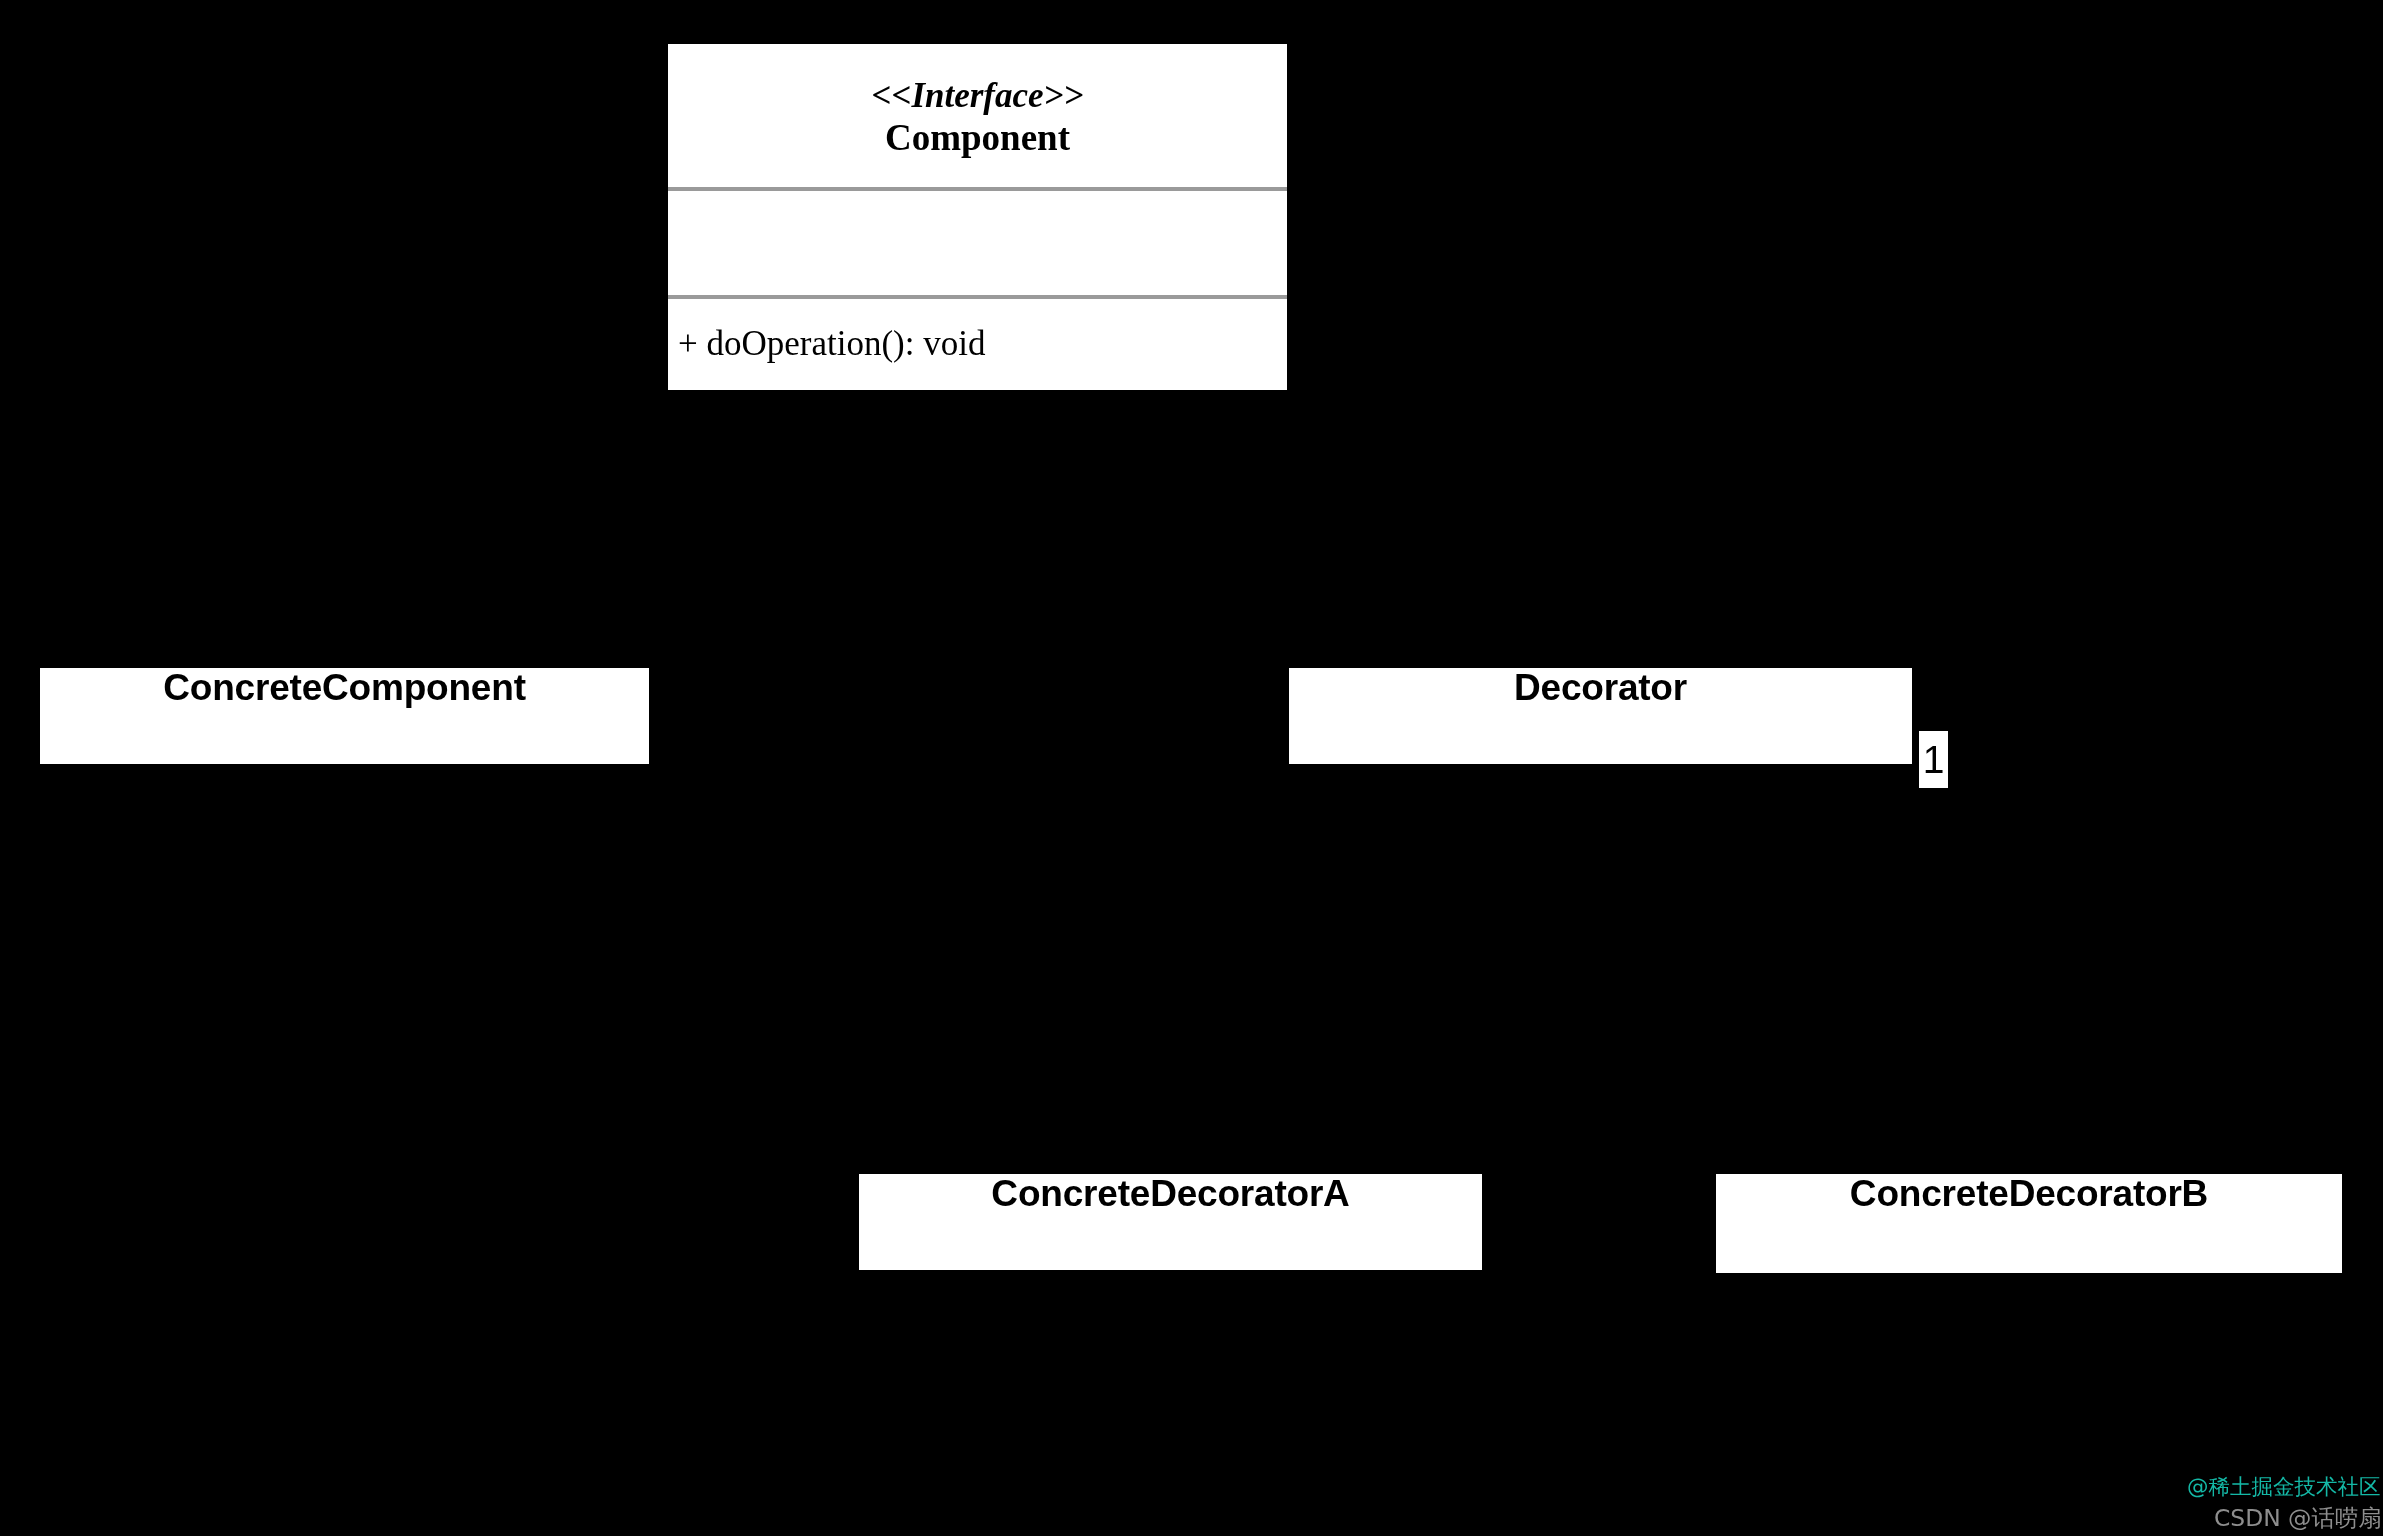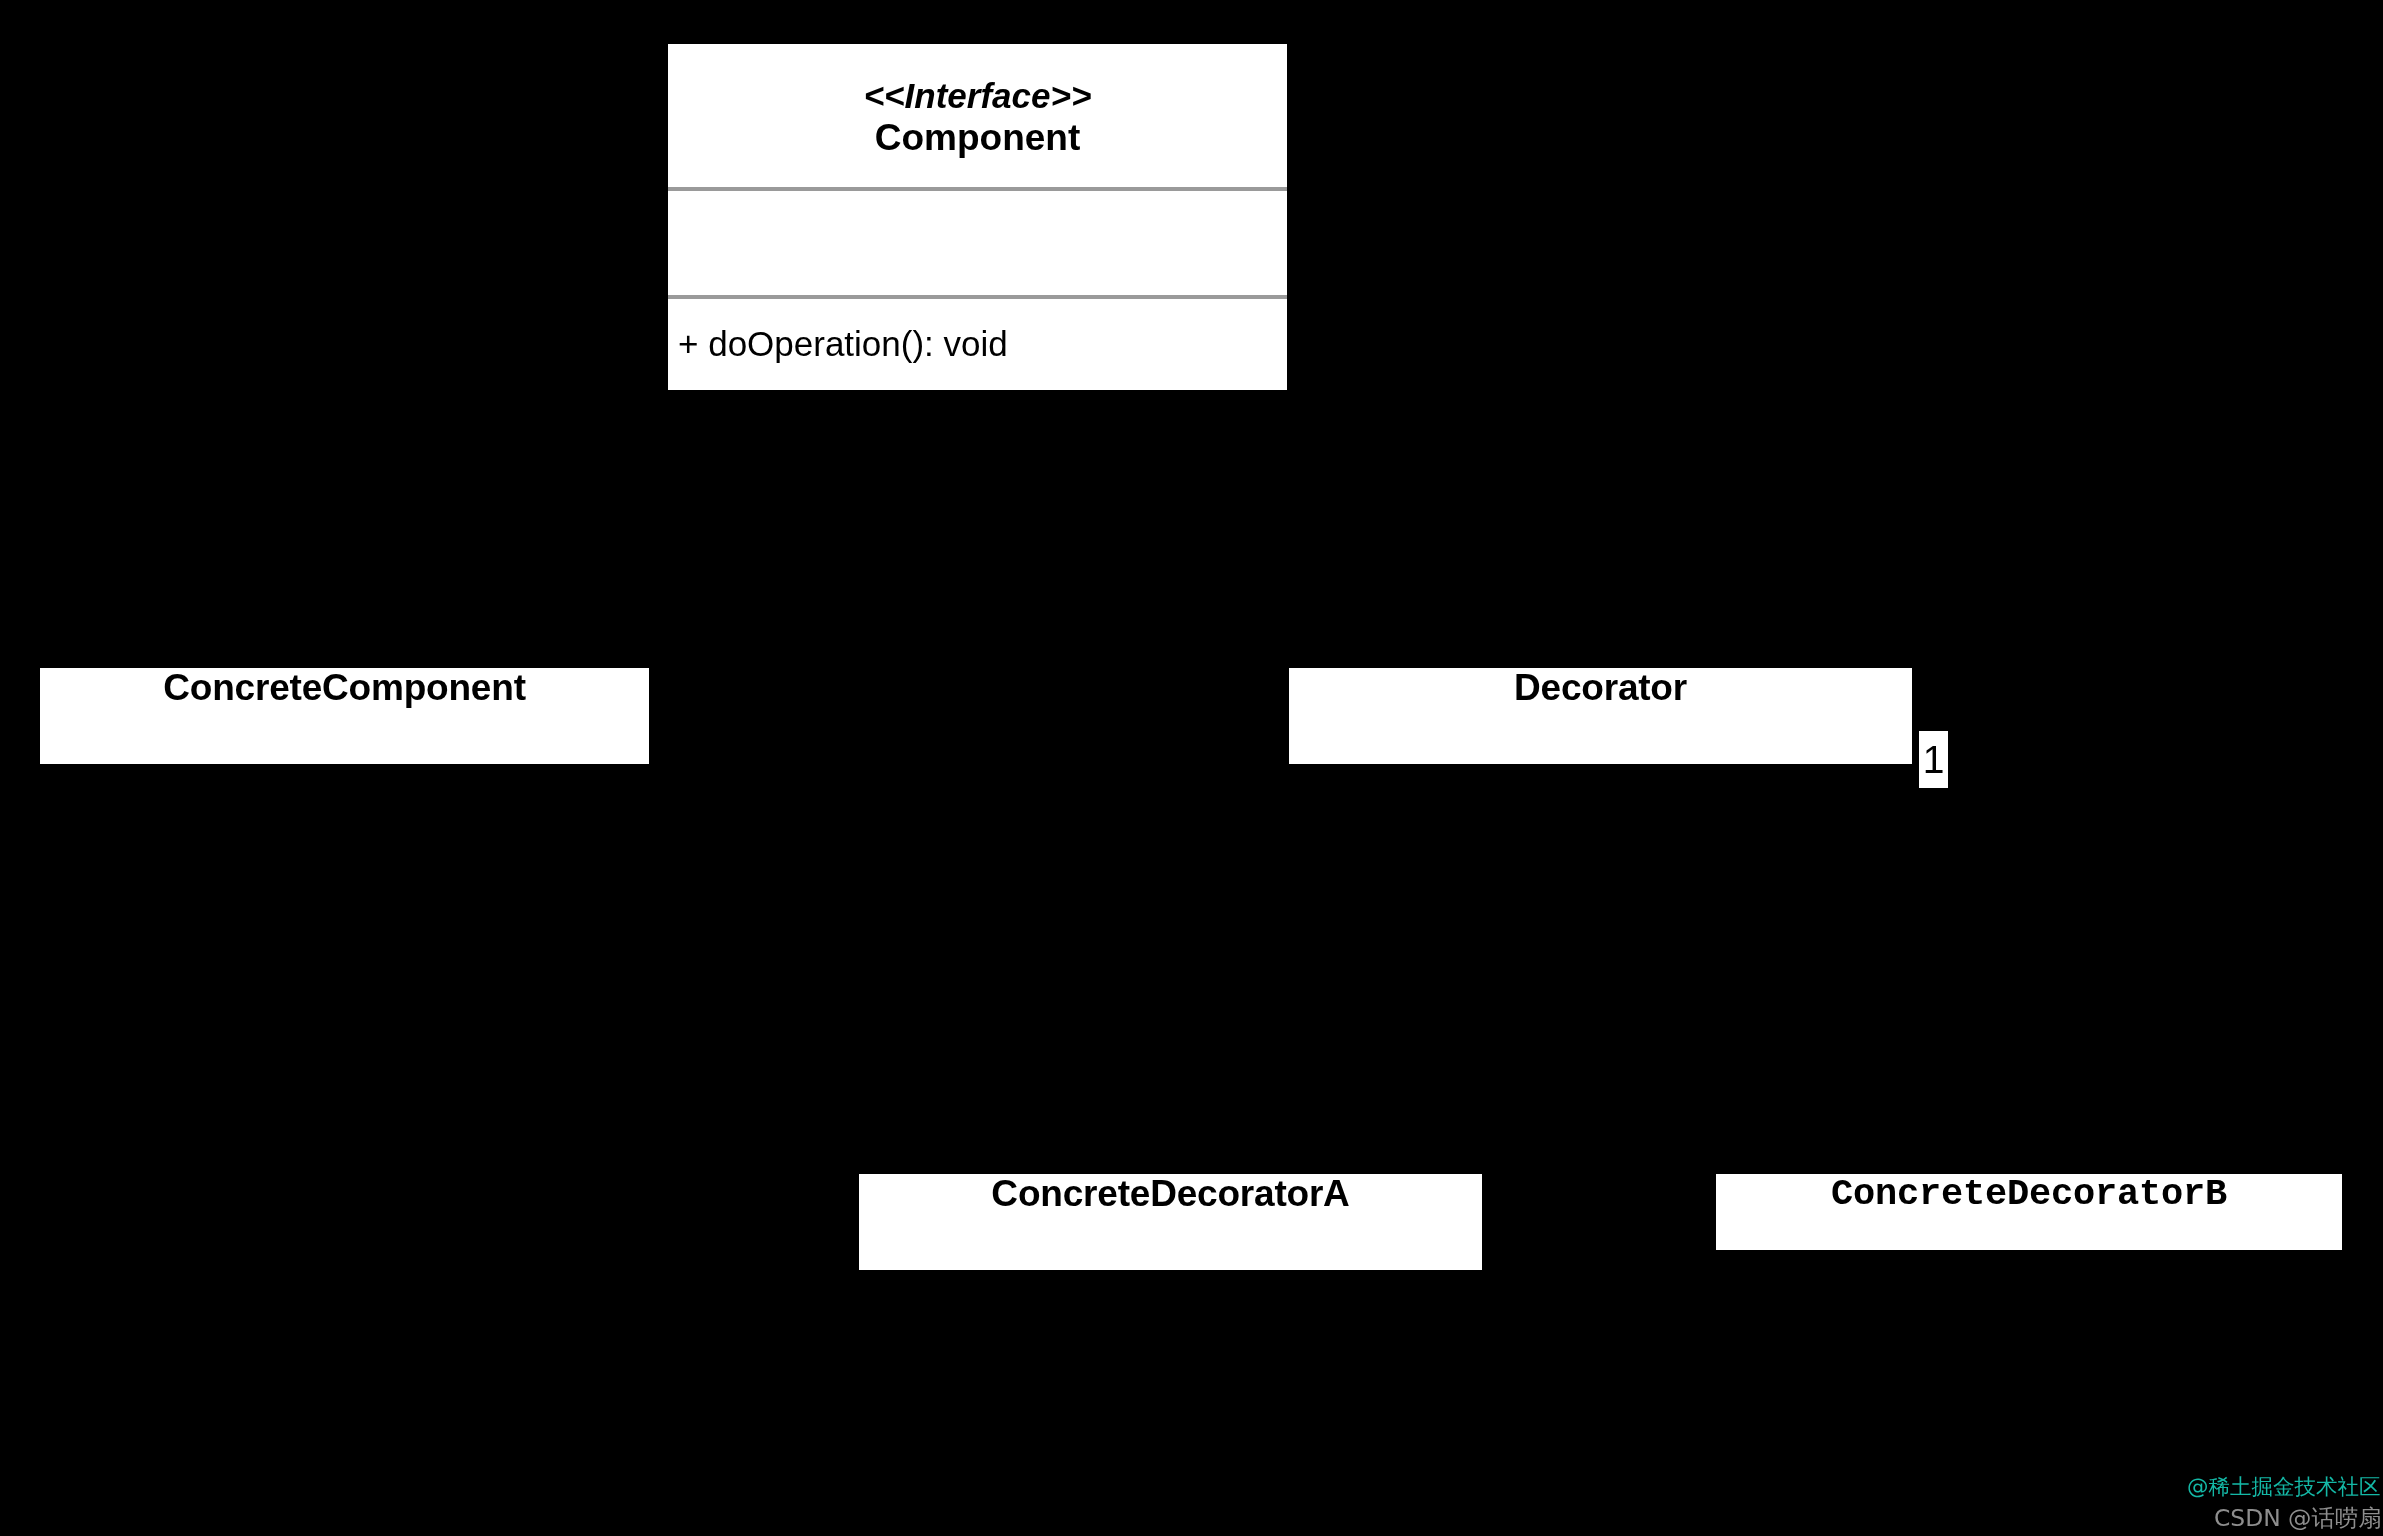--- a/index.html
+++ b/index.html
@@ -38,20 +38,21 @@
     line-height: 1.1;
     letter-spacing: -0.2px;
     text-align: center;
     white-space: nowrap;
   }
 
   
   .interface-box {
     display: flex;
     flex-direction: column;
+    font-family: Liberation Serif, serif;
   }
   .compartment {
     position: relative;
     box-sizing: border-box;
   }
   .compartment.header {
     height: 146px;
     display: flex;
     flex-direction: column;
     align-items: center;
@@ -152,21 +153,21 @@
   <div class="uml-box simple-box" style="left:1289px; top:668px; width:623px; height:96px;">
     <div class="class-name">Decorator</div>
   </div>
 
   <div class="multiplicity" style="left:1919px; top:731px; width:29px; height:57px;">1</div>
 
   <div class="uml-box simple-box" style="left:859px; top:1174px; width:623px; height:96px;">
     <div class="class-name">ConcreteDecoratorA</div>
   </div>
 
-  <div class="uml-box simple-box" style="left:1716px; top:1174px; width:626px; height:76px;font-family:Liberation Mono, monospace;">
+  <div class="uml-box simple-box" style="left:1716px; top:1174px; width:626px; height:99px;">
     <div class="class-name">ConcreteDecoratorB</div>
   </div>
 
   <div class="watermark watermark-primary" style="left:2187px; top:1472px;">@稀土掘金技术社区</div>
 
   <div class="watermark watermark-secondary" style="left:2214px; top:1502px;">CSDN @话唠扇贝</div>
 
 </div>
 
 

